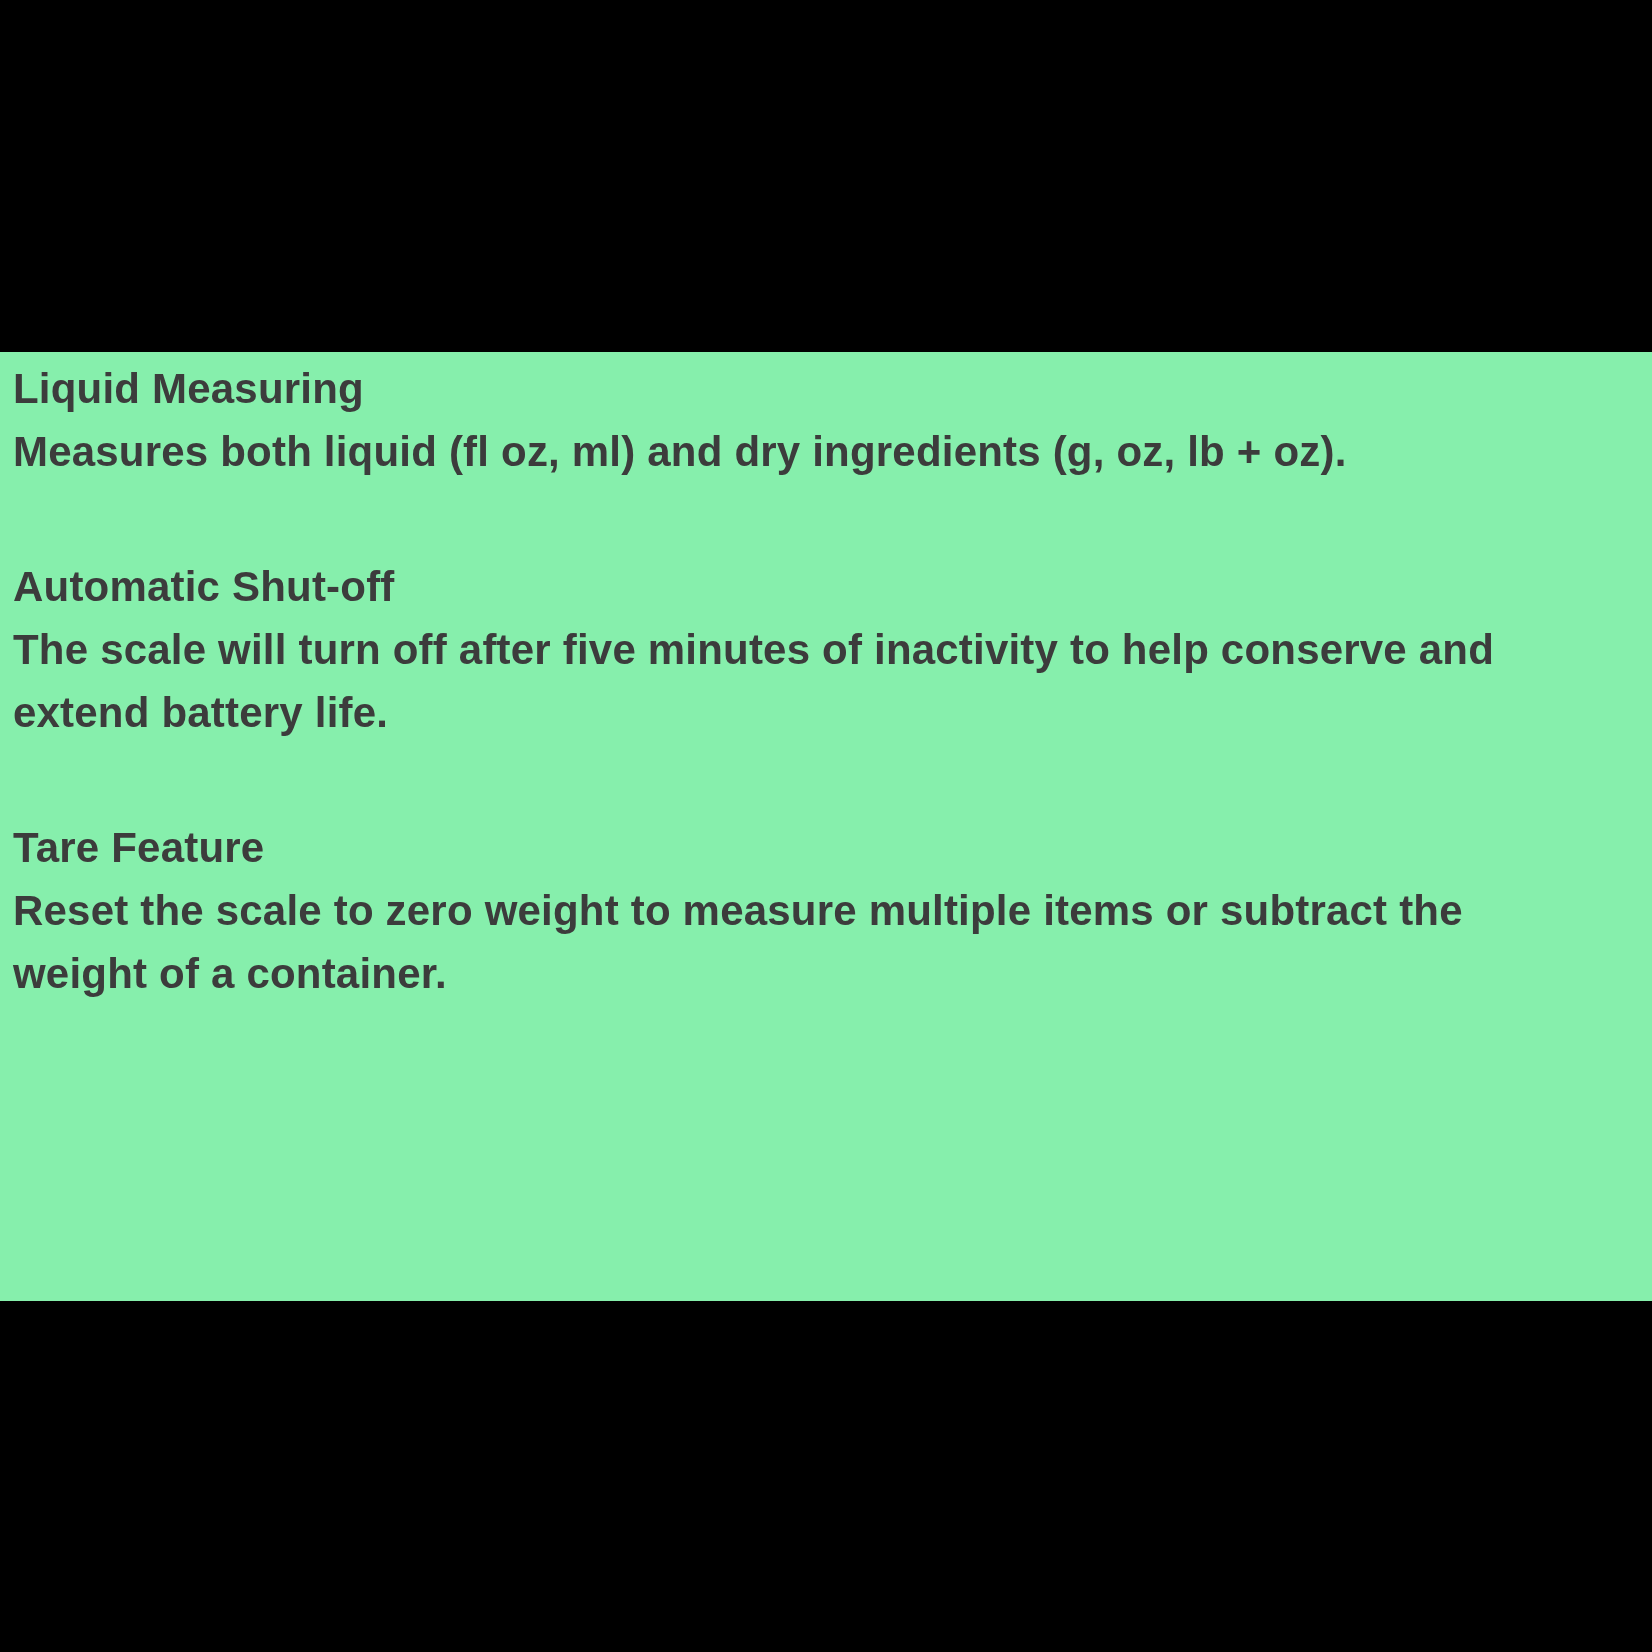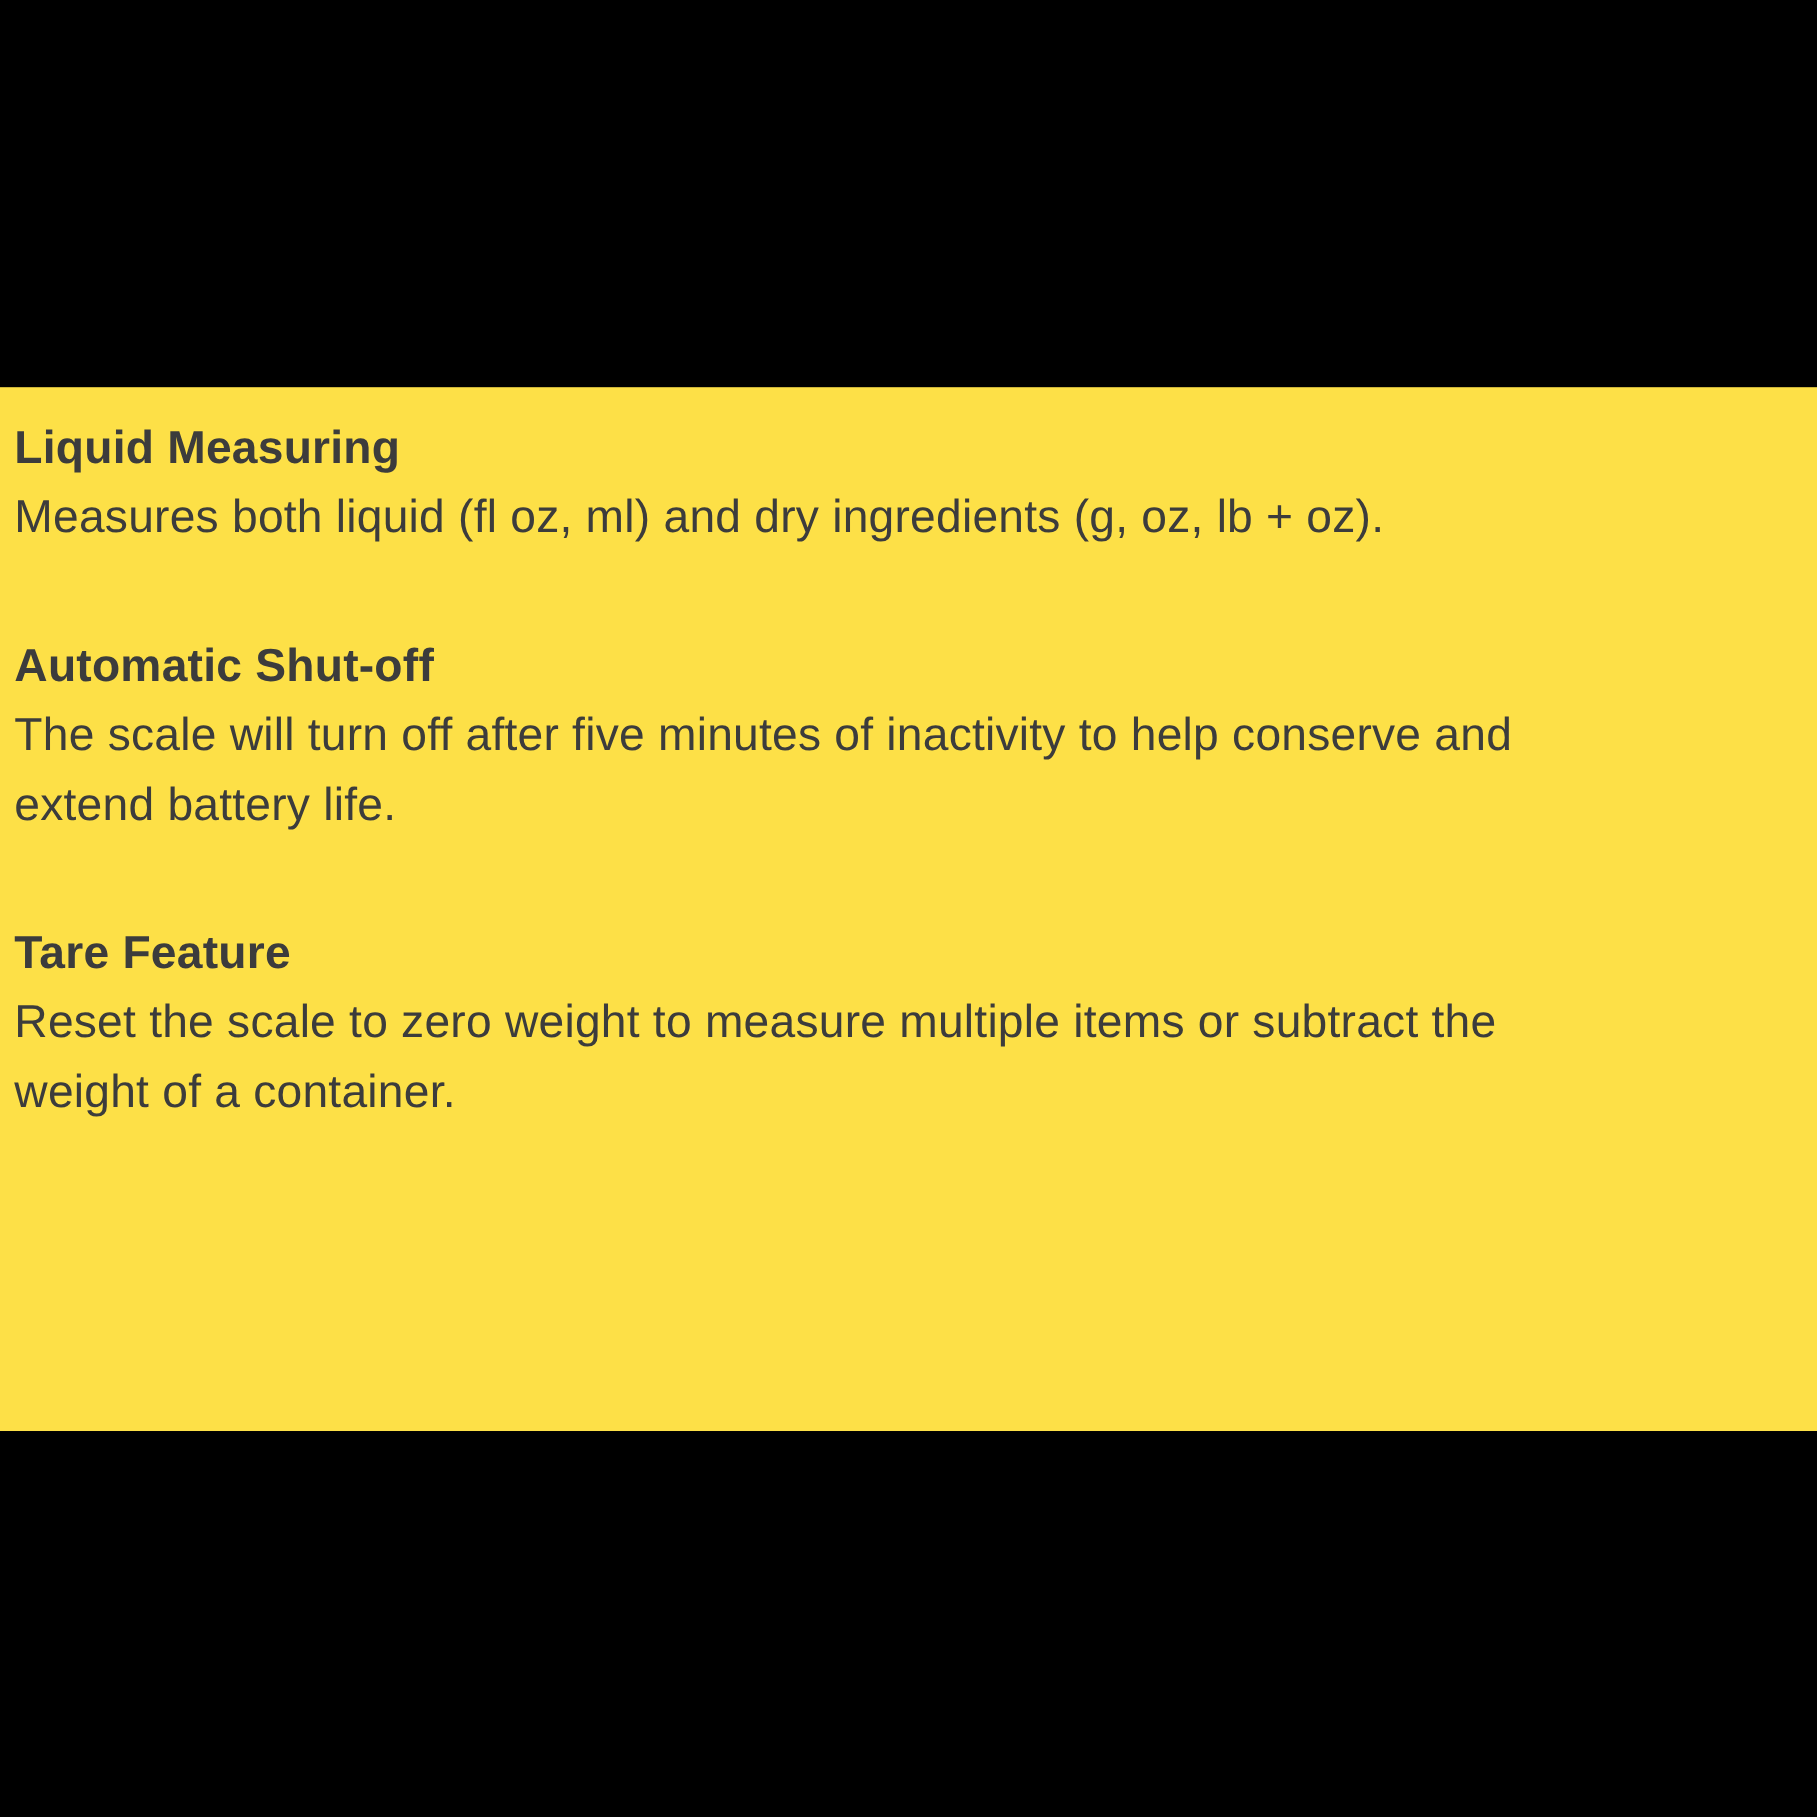--- a/index.html
+++ b/index.html
@@ -16,47 +16,47 @@
     flex-direction: column;
   }
   .bar {
     background: #000000;
     width: 100%;
     flex: 0 0 auto;
   }
   .bar.top { height: 352px; }
   .bar.bottom { flex: 1 1 auto; }
   .panel {
-    background: #fde047;
+    background: #86efac;
     width: 100%;
     height: 949px;
     flex: 0 0 auto;
     box-sizing: border-box;
-    padding: 23px 30px 0 13px;
+    padding: 5px 30px 0 13px;
     color: #3c3c3c;
   }
   .feature {
     margin: 0 0 72px 0;
   }
   .feature:last-child {
     margin-bottom: 0;
   }
   .feature h2 {
     margin: 0;
     font-size: 42px;
     line-height: 63px;
     font-weight: 700;
     color: #3c3c3c;
     letter-spacing: 0.2px;
   }
   .feature p {
     margin: 0;
     font-size: 42px;
     line-height: 63px;
-    font-weight: 400;
+    font-weight: 700;
     color: #3c3c3c;
     white-space: pre-line;
     letter-spacing: 0.2px;
   }
 </style>
 </head>
 <body>
 
 <div class="bar top"></div>
 

